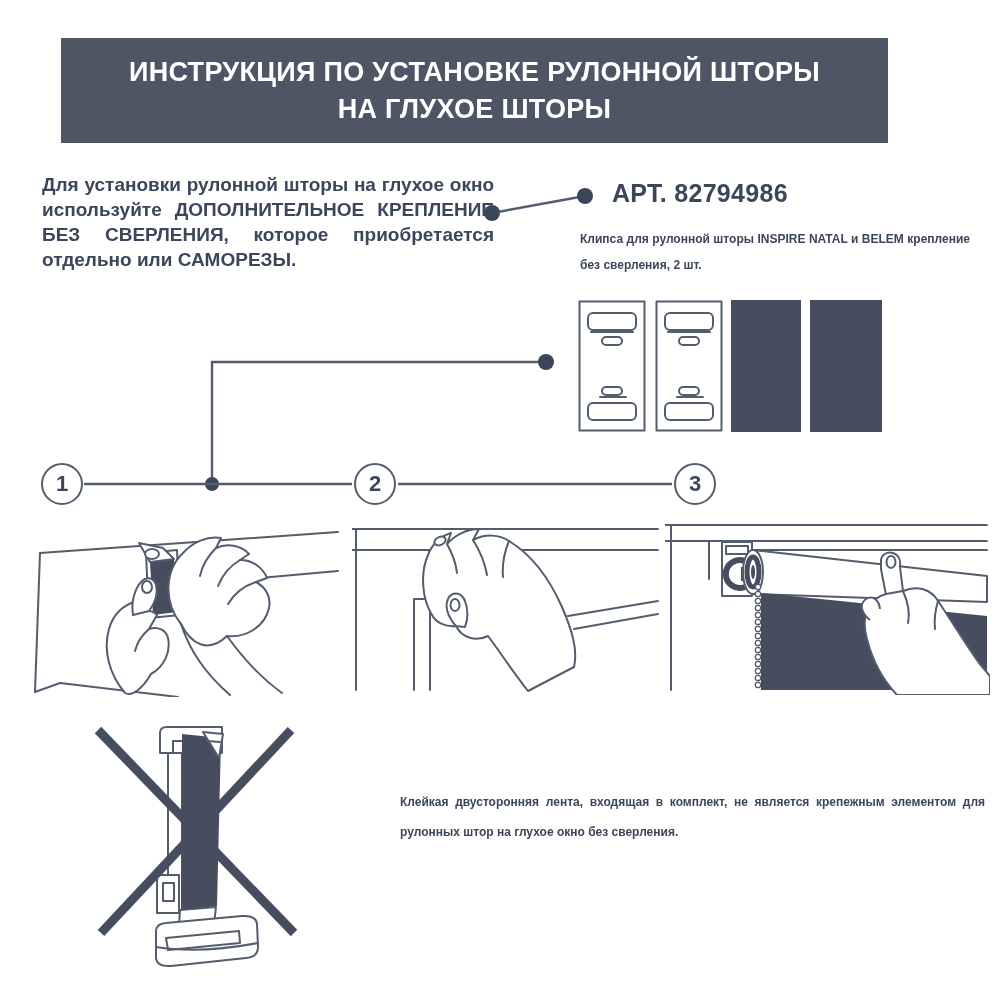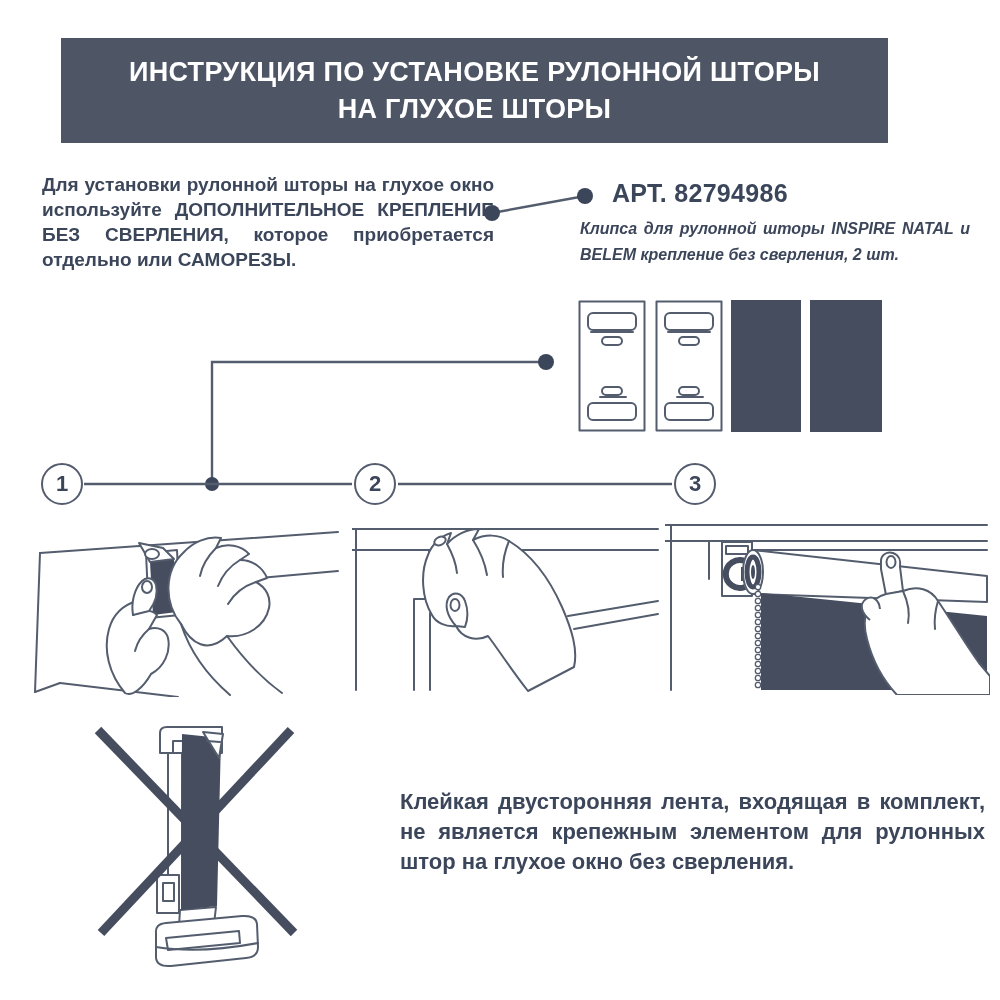--- a/index.html
+++ b/index.html
@@ -8,22 +8,22 @@
   html,body{margin:0;padding:0;background:#fff;}
   .page{position:relative;width:1000px;height:1000px;background:var(--white);
         font-family:"Liberation Sans",sans-serif;color:var(--text);overflow:hidden;}
   .abs{position:absolute;}
   .header{left:41px;top:38px;width:827px;height:105px;background:var(--header-bg);
           color:#fff;display:flex;flex-direction:column;align-items:center;justify-content:center;
           font-weight:700;font-size:27px;line-height:37px;text-align:center;letter-spacing:.3px;margin-left:20px;}
   .para{font-weight:700;text-align:justify;}
   .intro{left:42px;top:172px;width:452px;font-size:19px;line-height:25px;}
   .art{left:612px;top:179px;font-size:25px;font-weight:700;letter-spacing:.3px;text-align:right;}
-  .desc{left:580px;top:216px;width:390px;font-size:16px;line-height:26px;font-style:italic;}
-  .note1{left:400px;top:787px;width:585px;font-size:22px;line-height:30px;}
+  .desc{left:580px;top:226px;width:390px;font-size:12px;line-height:26px;}
+  .note1{left:400px;top:787px;width:585px;font-size:12px;line-height:30px;}
   .note2{left:400px;top:885px;width:585px;font-size:18px;line-height:30px;}
   .step-circle{width:42px;height:42px;border:2.4px solid var(--stroke);border-radius:50%;
           background:#fff;display:flex;align-items:center;justify-content:center;
           font-weight:700;font-size:22px;box-sizing:border-box;}
   .tile-dark{background:var(--dark);}
   svg .ln{stroke:var(--stroke);stroke-width:2;fill:none;stroke-linecap:round;stroke-linejoin:round;}
   svg .cn{stroke:var(--stroke);stroke-width:2.4;fill:none;}
   svg .db{fill:var(--text);}
   svg .wf{fill:#fff;stroke:var(--stroke);stroke-width:2;stroke-linejoin:round;}
   svg .df{fill:var(--dark);stroke:none;}

